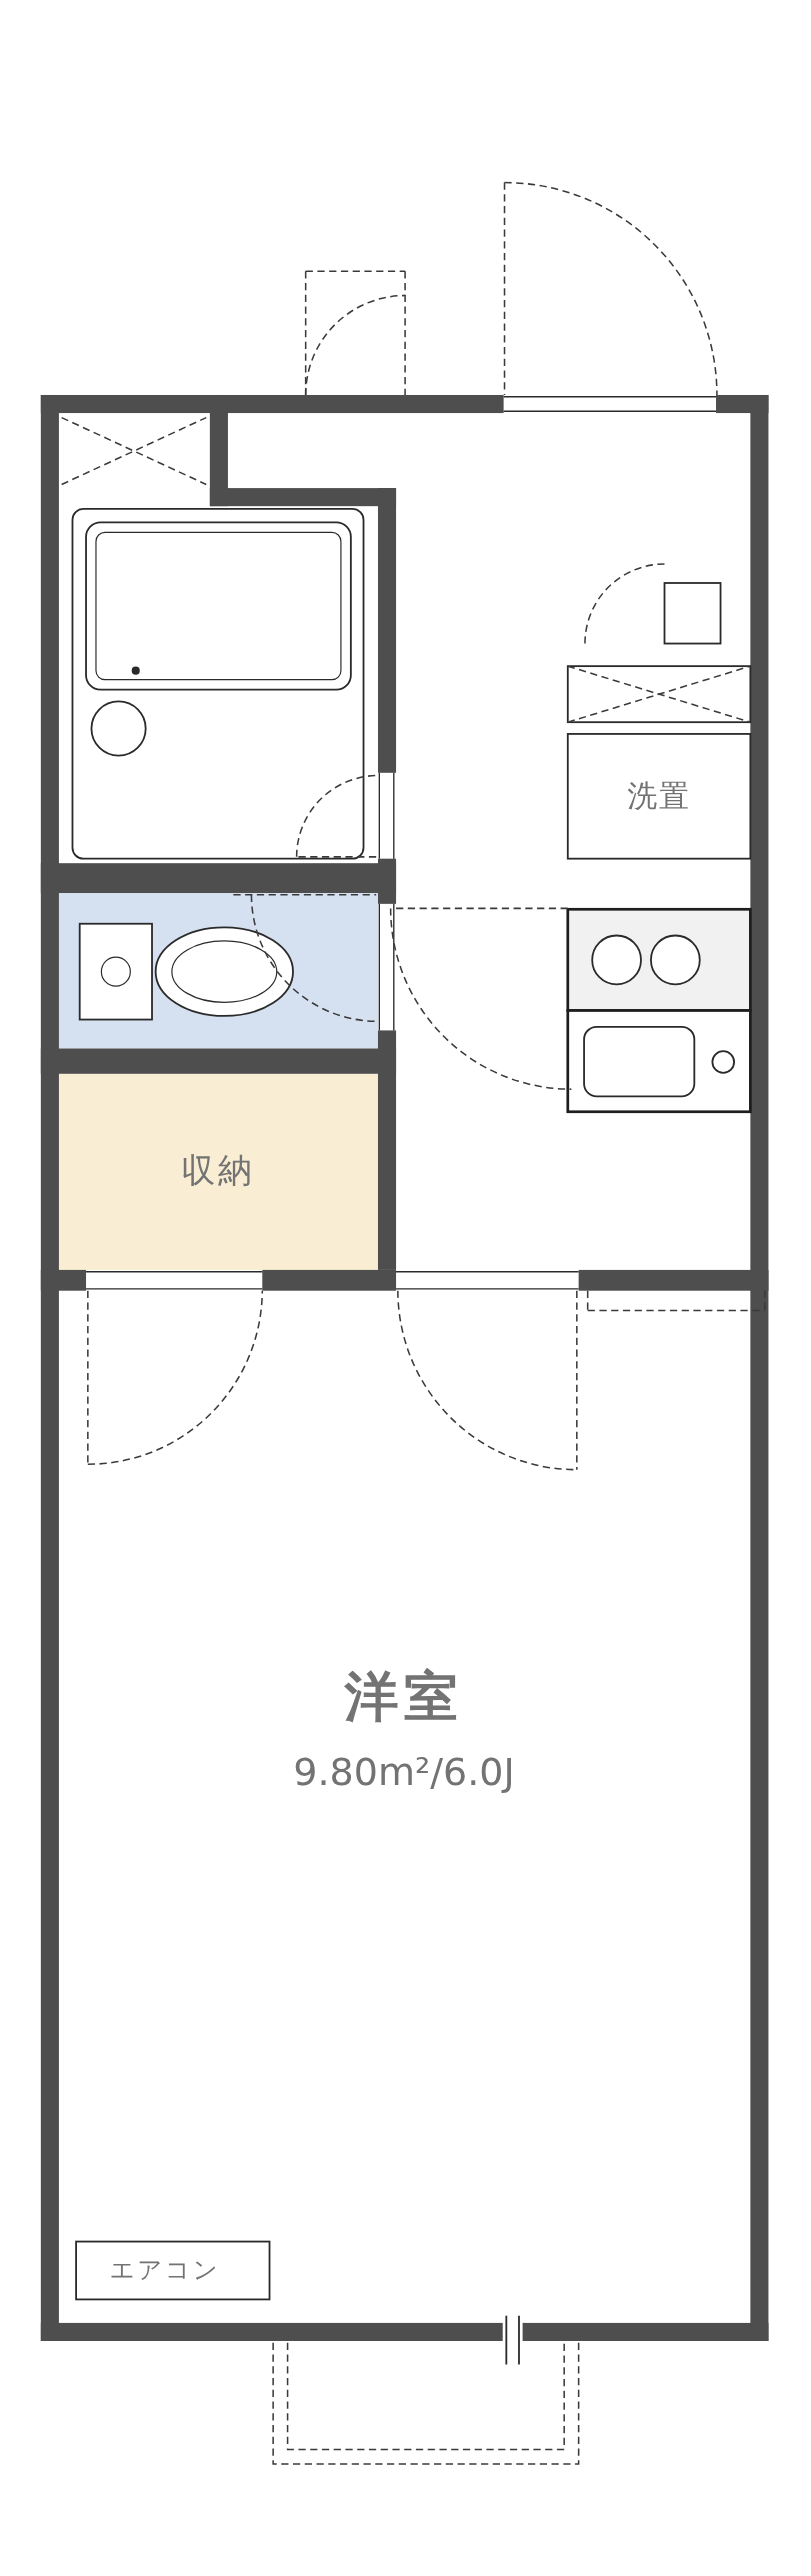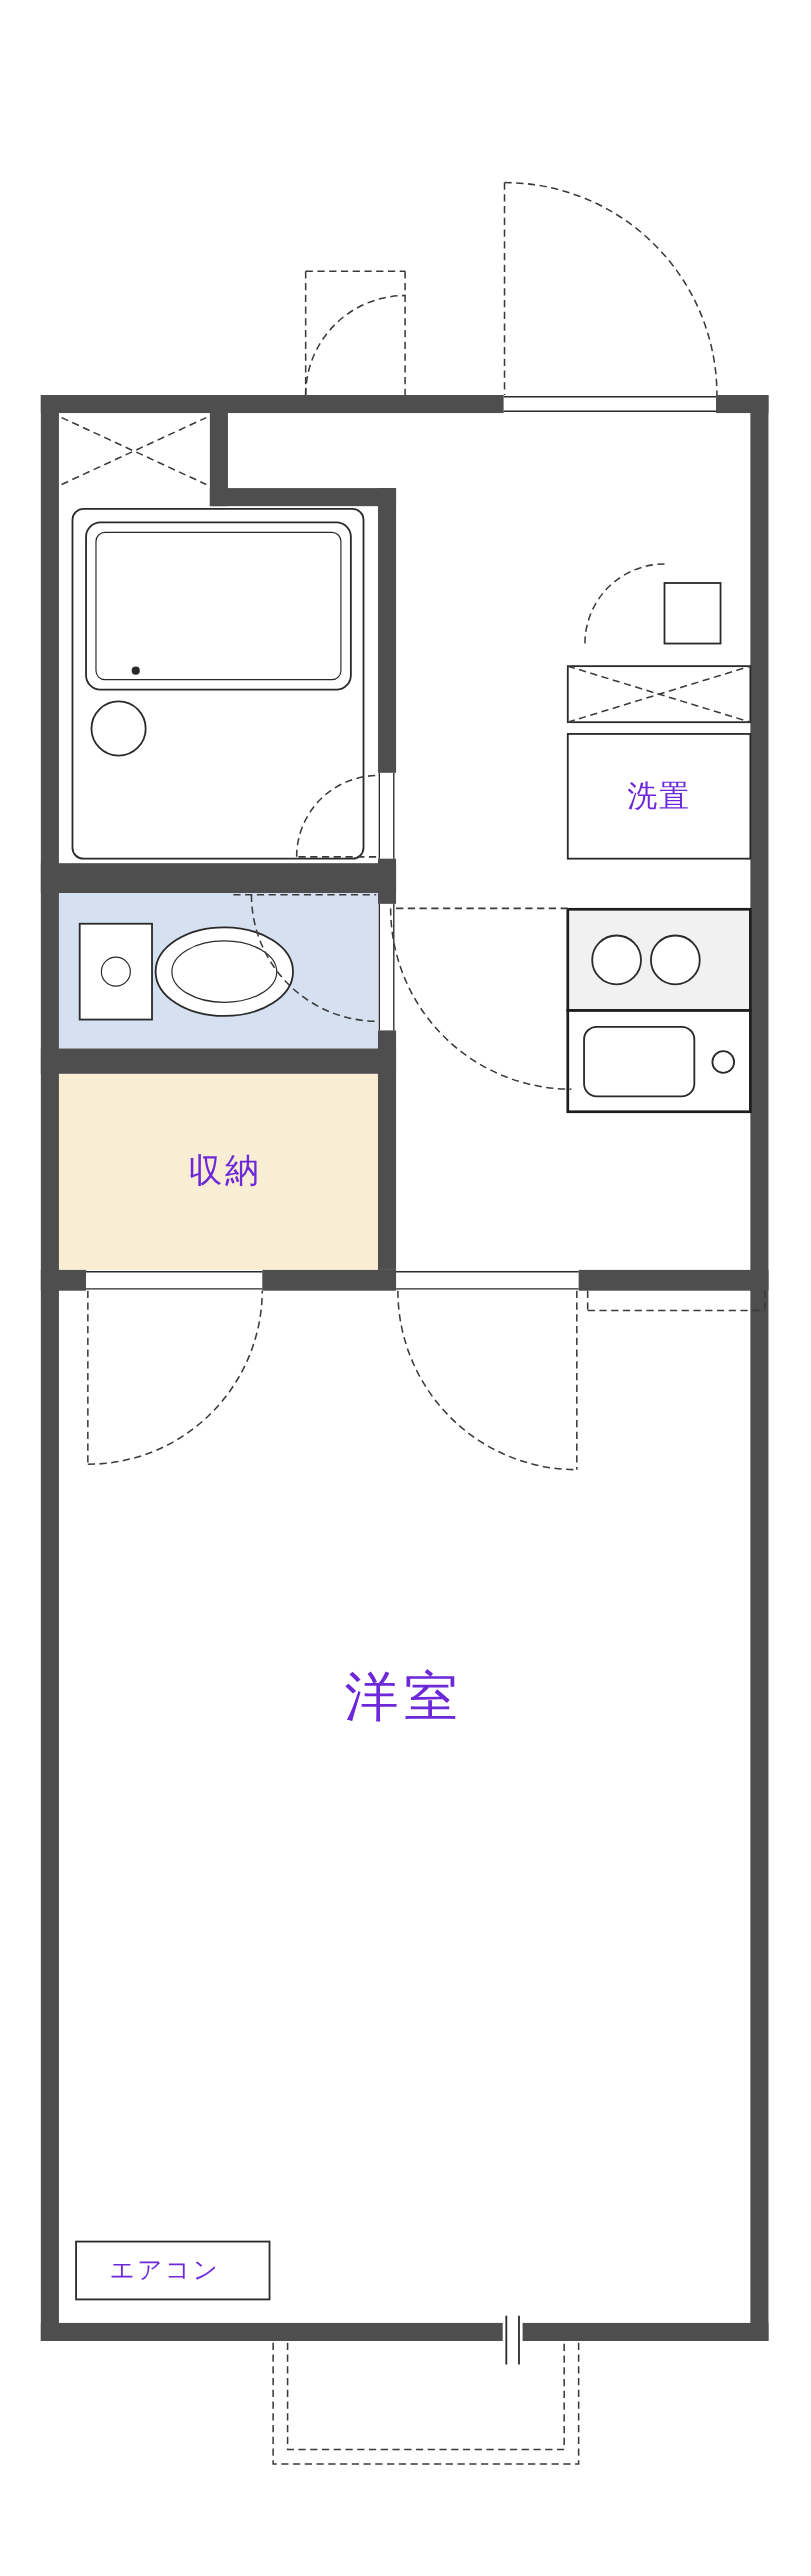--- a/index.html
+++ b/index.html
@@ -6,24 +6,24 @@
   #stage { position:relative; width:812px; height:2576px; background:#ffffff; overflow:hidden;
            font-family:"DejaVu Sans","Liberation Sans",sans-serif; }
   svg { position:absolute; left:0; top:0; }
   .ln   { stroke:#2a2a2a; stroke-width:2; fill:none; }
   .ln15 { stroke:#2a2a2a; stroke-width:1.5; fill:none; }
   .box3 { stroke:#1e1e1e; stroke-width:3; }
   .fx   { stroke:#2a2a2a; stroke-width:2; fill:#ffffff; }
   .fxn  { stroke:#2a2a2a; stroke-width:2; fill:none; }
   .fxn1 { stroke:#2a2a2a; stroke-width:1.3; fill:none; }
   .dash { stroke:#3a3a3a; stroke-width:1.7; fill:none; stroke-dasharray:8 5; }
-  .lbl  { position:absolute; transform:translate(-50%,-50%); color:#6d28d9; white-space:nowrap; }
-  .lbl-room   { font-size:54px; font-weight:400; letter-spacing:5.4px; }
+  .lbl  { position:absolute; transform:translate(-50%,-50%); color:#737373; white-space:nowrap; }
+  .lbl-room   { font-size:54px; font-weight:700; letter-spacing:5.4px; }
   .lbl-area   { font-size:38px; font-weight:400; }
-  .lbl-mid    { font-size:34px; letter-spacing:2.7px;margin-left:7px; }
+  .lbl-mid    { font-size:34px; letter-spacing:2.7px; }
   .lbl-small  { font-size:30px; letter-spacing:1.8px; }
   .lbl-ac     { font-size:24.4px; letter-spacing:2.7px; }
 </style>
 </head>
 <body>
 
 <div id="stage">
   <svg width="812" height="2576" viewBox="0 0 898 2850">
 
     <rect x="65" y="988" width="353" height="172" fill="#d5e0f1"></rect>
@@ -137,17 +137,18 @@
     <rect x="556" y="2568" width="22" height="24" fill="#ffffff"></rect>
     <g class="ln">
       <path d="M560,2562 V2616"></path>
         <path d="M574,2562 V2616"></path>
     </g>
 
     <rect x="84" y="2480" width="214" height="64" class="fx"></rect>
   </svg>
 
   <div class="lbl lbl-room" style="left:404px; top:1697px;">洋室</div>
+  <div class="lbl lbl-area" style="left:404px; top:1772px;">9.80m²/6.0J</div>
   <div class="lbl lbl-mid" style="left:218px; top:1171px;">収納</div>
   <div class="lbl lbl-small" style="left:659px; top:796px;">洗置</div>
   <div class="lbl lbl-ac" style="left:165px; top:2270px;">エアコン</div>
 </div>
 
 
 </body></html>

